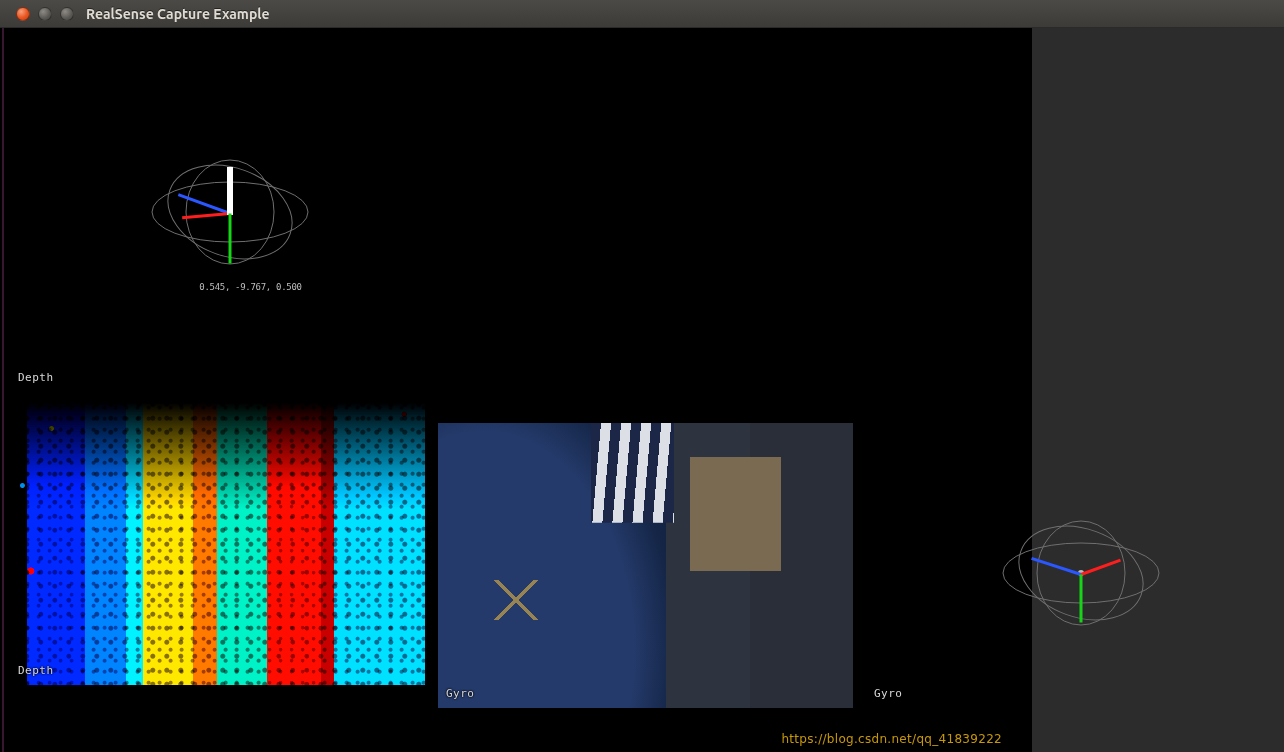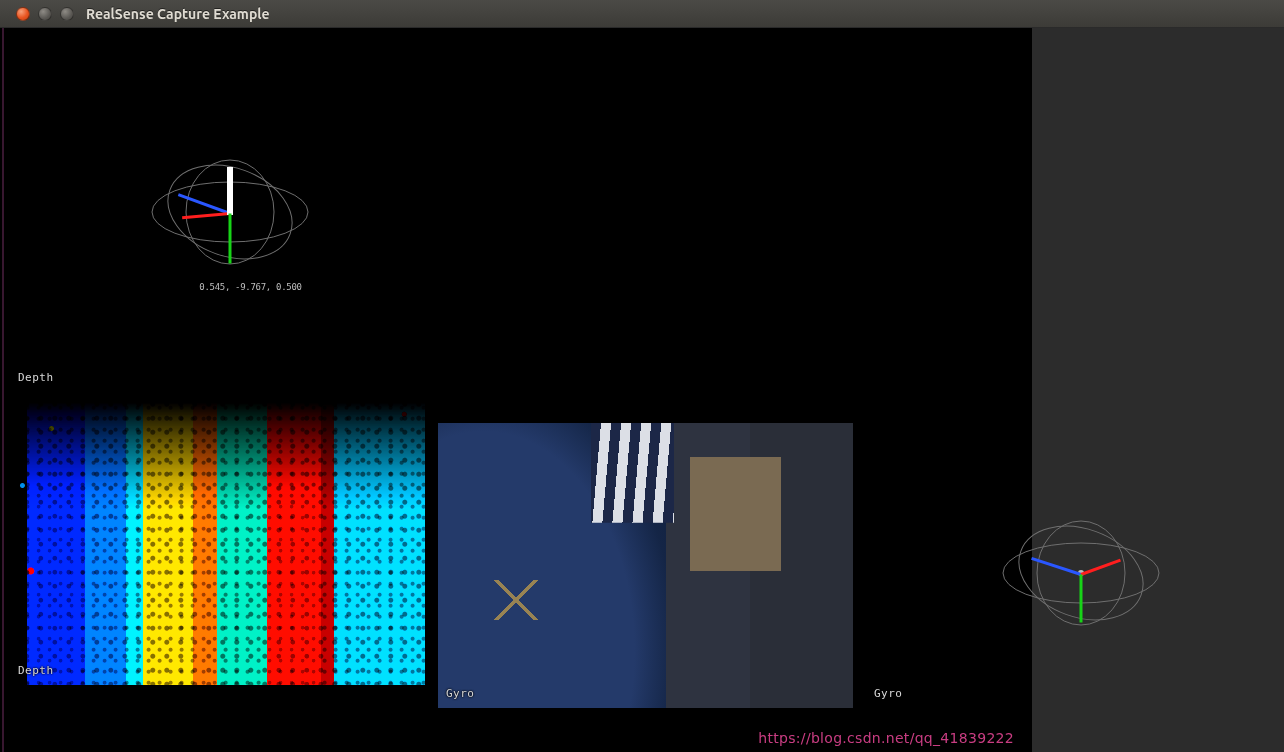--- a/index.html
+++ b/index.html
@@ -165,22 +165,22 @@
 
   .imudot{ position:absolute; left:50%; top:50%; width:6px; height:6px; margin:-3px 0 0 -3px; background:#bbb; border-radius:50%; }
 
   .imu-text{
     position:absolute; left:50%; top:100%; transform:translateX(-30%);
     font-family:"DejaVu Sans Mono",monospace; font-size:9px; color:#bdbdbd; white-space:nowrap; letter-spacing:-.3px;
   }
 
   
   .watermark{
-    position:absolute; right:16px; bottom:6px;
-    color:#ec4899; font-size:14px; letter-spacing:.3px;
+    position:absolute; right:28px; bottom:6px;
+    color:#eab308; font-size:12px; letter-spacing:.3px;
     font-family:"DejaVu Sans","Arial",sans-serif;
     opacity:.85;
   }
 </style>
 </head>
 <body>
 
 <div class="titlebar">
   <div class="window-controls">
     <span class="wbtn close"></span>

